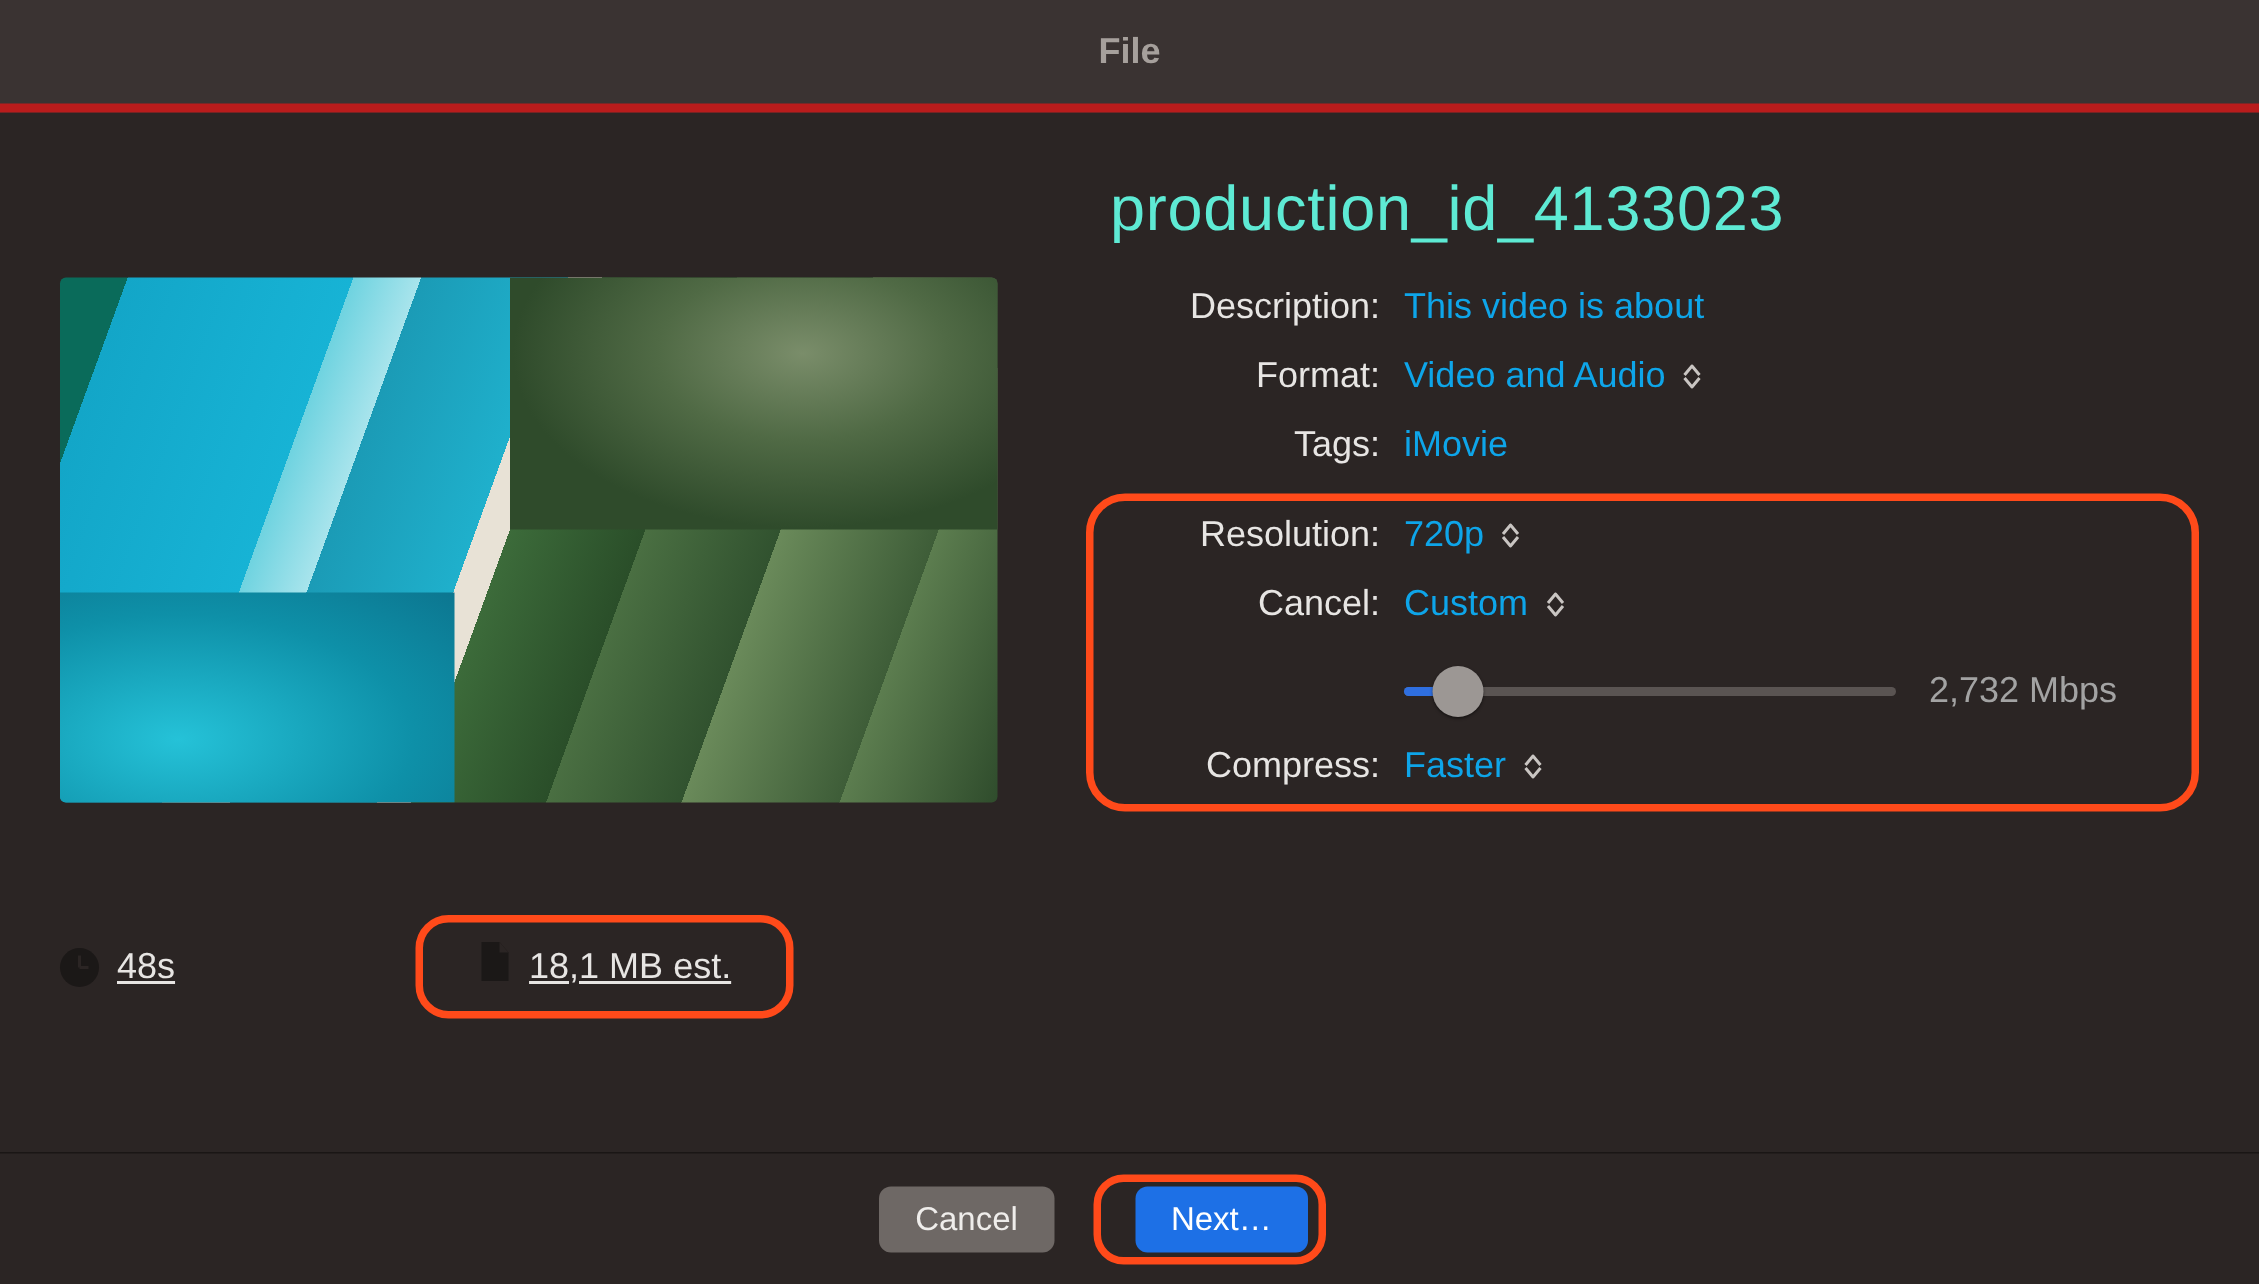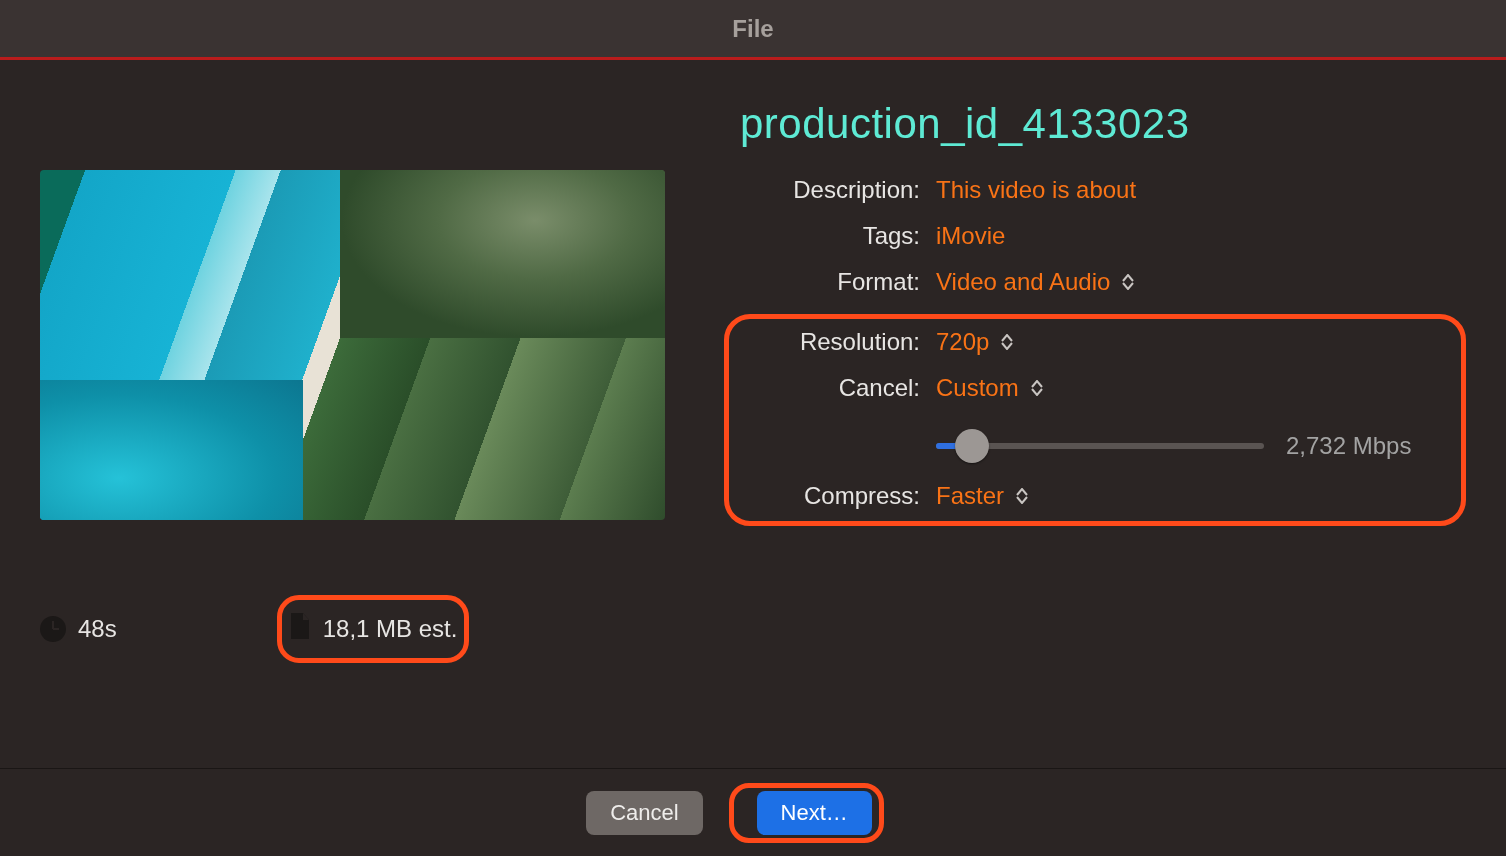--- a/index.html
+++ b/index.html
@@ -12,42 +12,43 @@
   color: #e7e5e3;
 }
 .window {
   width: 100%;
   height: 100%;
   background: #2b2524;
   display: flex;
   flex-direction: column;
 }
 .titlebar {
-  height: 60px;
+  height: 75px;
   background: #3a3332;
-  border-bottom: 3px solid #b91c1c;
+  border-bottom: 6px solid #b91c1c;
   display: flex;
   align-items: center;
   justify-content: center;
   font-size: 24px;
   font-weight: 600;
   color: #a6a09c;
 }
 .content {
   flex: 1;
   display: flex;
   padding: 40px 40px 20px 40px;
   gap: 50px;
 }
 .left-pane {
   width: 640px;
   display: flex;
   flex-direction: column;
   gap: 75px;
   padding-top: 70px;
+  text-decoration: underline;
 }
 .preview {
   width: 625px;
   height: 350px;
   border-radius: 4px;
   background:
     linear-gradient(110deg,
       #0a6b5a 0%, #0a6b5a 6%,
       #13a6c8 6%, #17b3d5 26%,
       #6fd3e0 26%, #a8e4ec 32%,
@@ -83,21 +84,21 @@
   font-weight: 400;
   color: #e7e5e3;
 }
 .stat {
   display: flex;
   align-items: center;
   gap: 12px;
 }
 .stat.boxed {
   position: relative;
-  padding: 18px 12px;
+  padding: 18px 42px;
 }
 .stat.boxed::before {
   content: "";
   position: absolute;
   inset: 0;
   border: 5px solid #ff4a1a;
   border-radius: 22px;
   pointer-events: none;
 }
 .right-pane {
@@ -127,21 +128,21 @@
 }
 .row-label {
   width: 190px;
   text-align: right;
   color: #e7e5e3;
 }
 .row-value {
   display: flex;
   align-items: center;
   gap: 10px;
-  color: #f97316;
+  color: #0ea5e9;
 }
 .popup-chevrons {
   display: inline-flex;
   flex-direction: column;
   justify-content: center;
   gap: 0;
   line-height: 0;
   margin-left: 2px;
 }
 .popup-chevrons svg { display: block; }
@@ -294,45 +295,45 @@
 
     <div class="right-pane">
       <div class="project-title">production_id_4133023</div>
 
       <div class="form-rows">
 
         <div class="row">
           <div class="row-label">Description:</div>
           <div class="row-value">
             <span>This video is about</span>
-          </div>
-        </div>
-
-        <div class="row">
-          <div class="row-label">Tags:</div>
-          <div class="row-value">
-            <span>iMovie</span>
           </div>
         </div>
 
         <div class="row">
           <div class="row-label">Format:</div>
           <div class="row-value">
             <span>Video and Audio</span>
             <span class="popup-chevrons">
               <svg width="12" height="8" viewBox="0 0 12 8">
                   <path d="M1 7 L6 1 L11 7" stroke="#c9c5c2" stroke-width="2" fill="none"></path>
                 </svg>
               <svg width="12" height="8" viewBox="0 0 12 8">
                   <path d="M1 1 L6 7 L11 1" stroke="#c9c5c2" stroke-width="2" fill="none"></path>
                 </svg>
             </span>
           </div>
         </div>
 
+        <div class="row">
+          <div class="row-label">Tags:</div>
+          <div class="row-value">
+            <span>iMovie</span>
+          </div>
+        </div>
+
         <div class="highlight-box">
           <div class="form-rows">
 
             <div class="row">
               <div class="row-label">Resolution:</div>
               <div class="row-value">
                 <span>720p</span>
                 <span class="popup-chevrons">
                   <svg width="12" height="8" viewBox="0 0 12 8">
                       <path d="M1 7 L6 1 L11 7" stroke="#c9c5c2" stroke-width="2" fill="none"></path>

